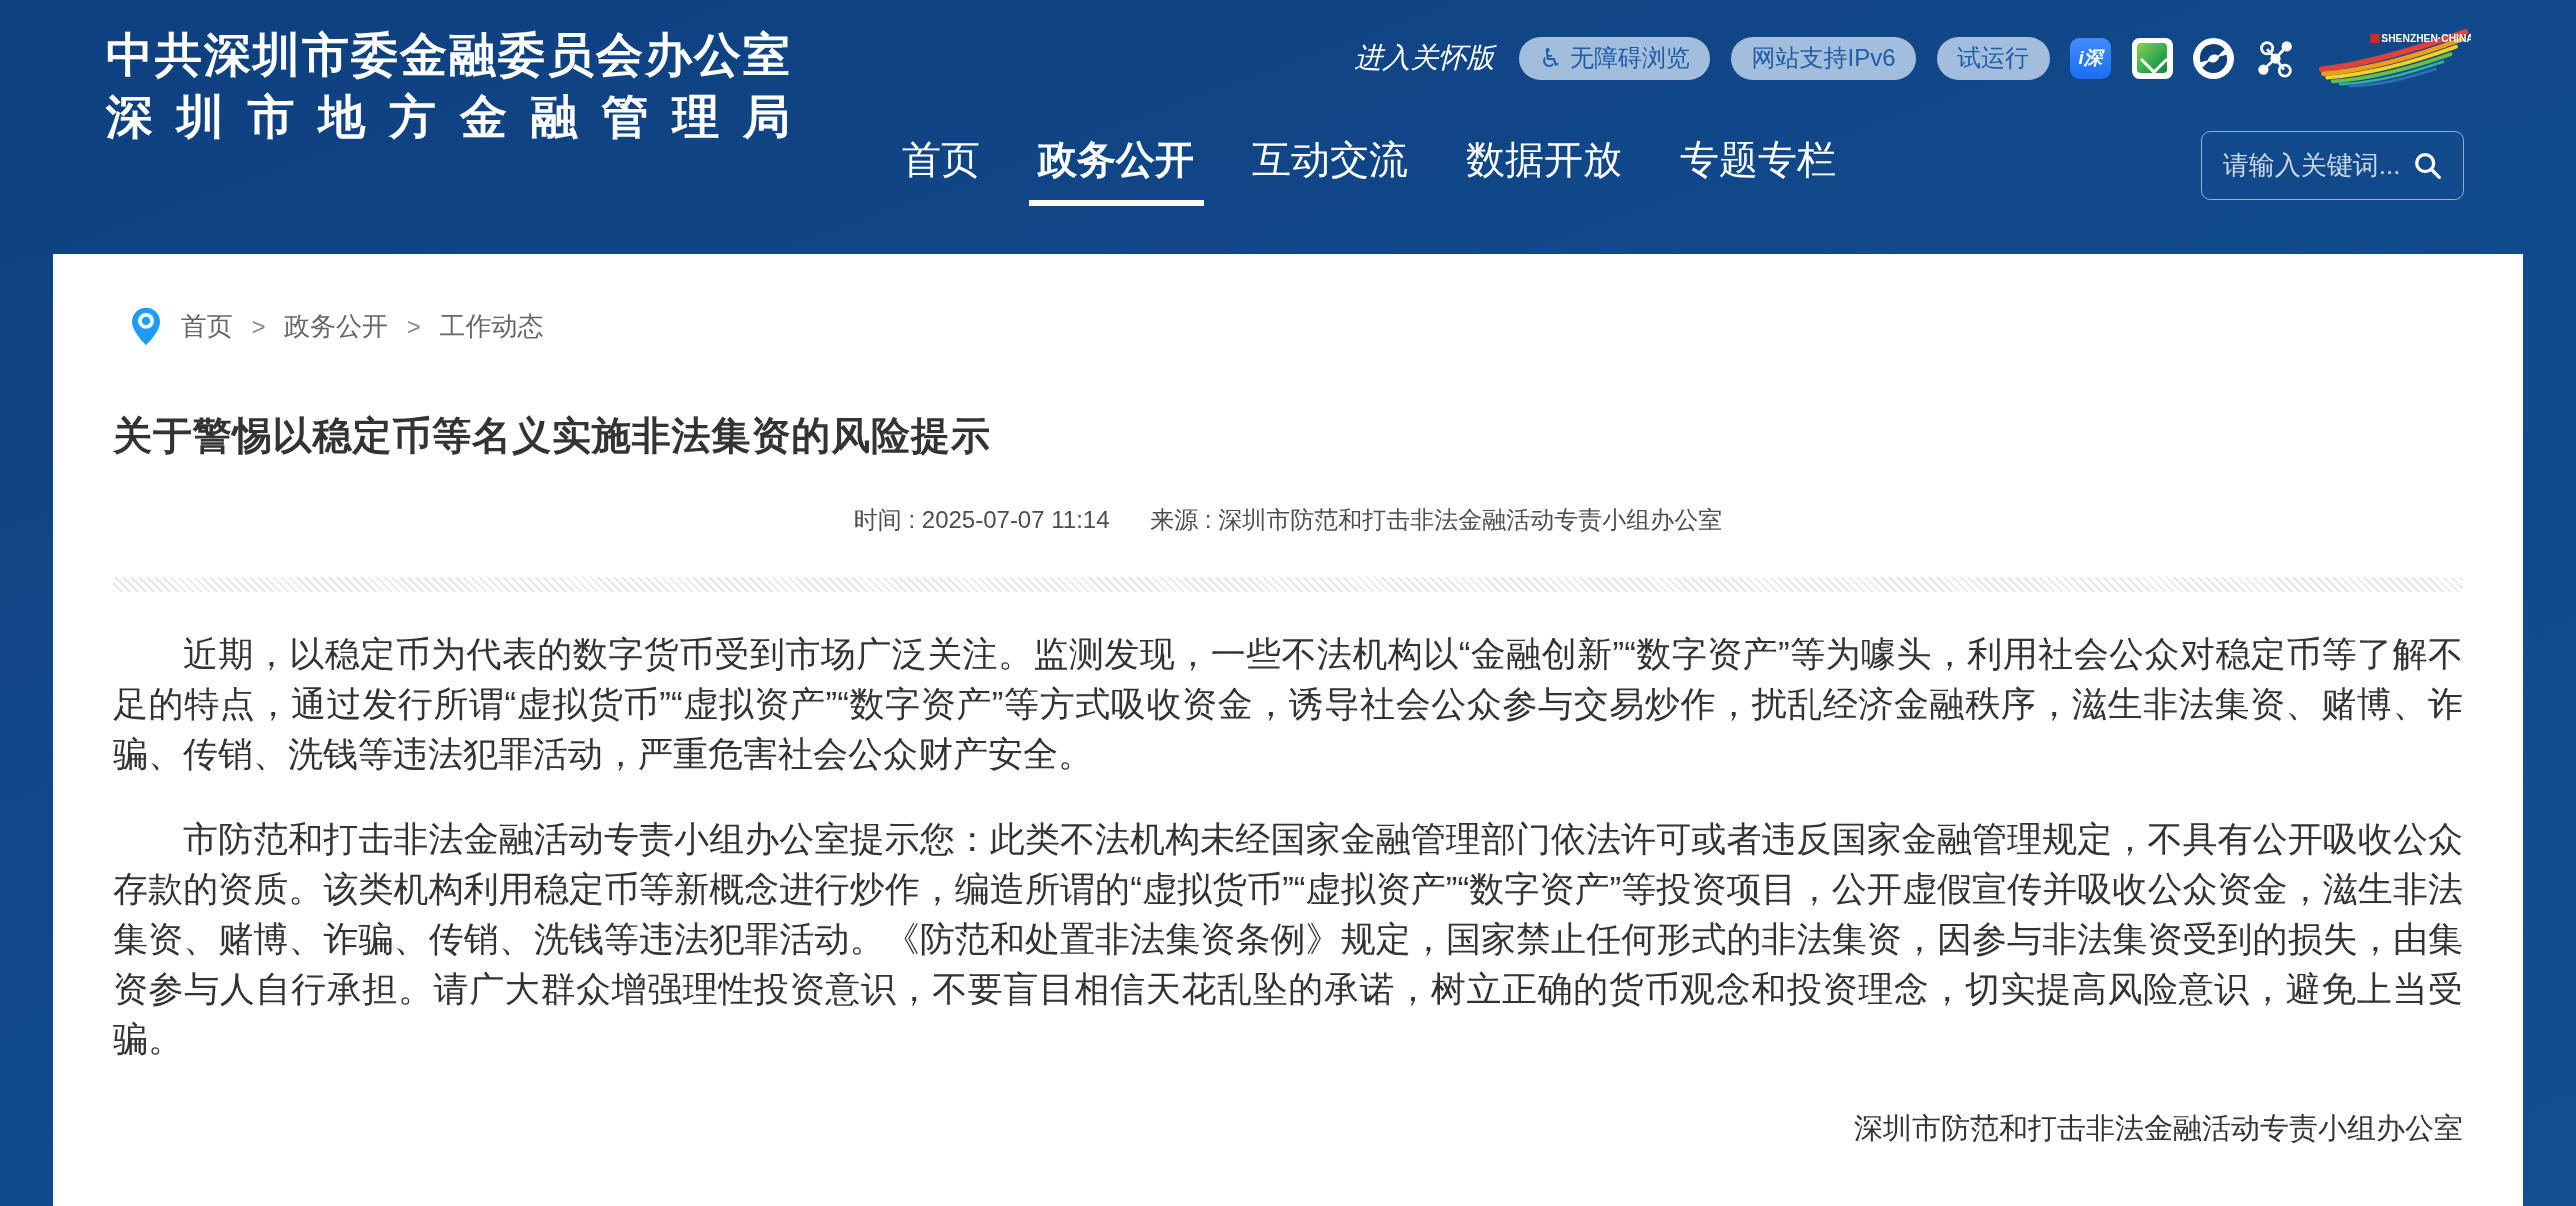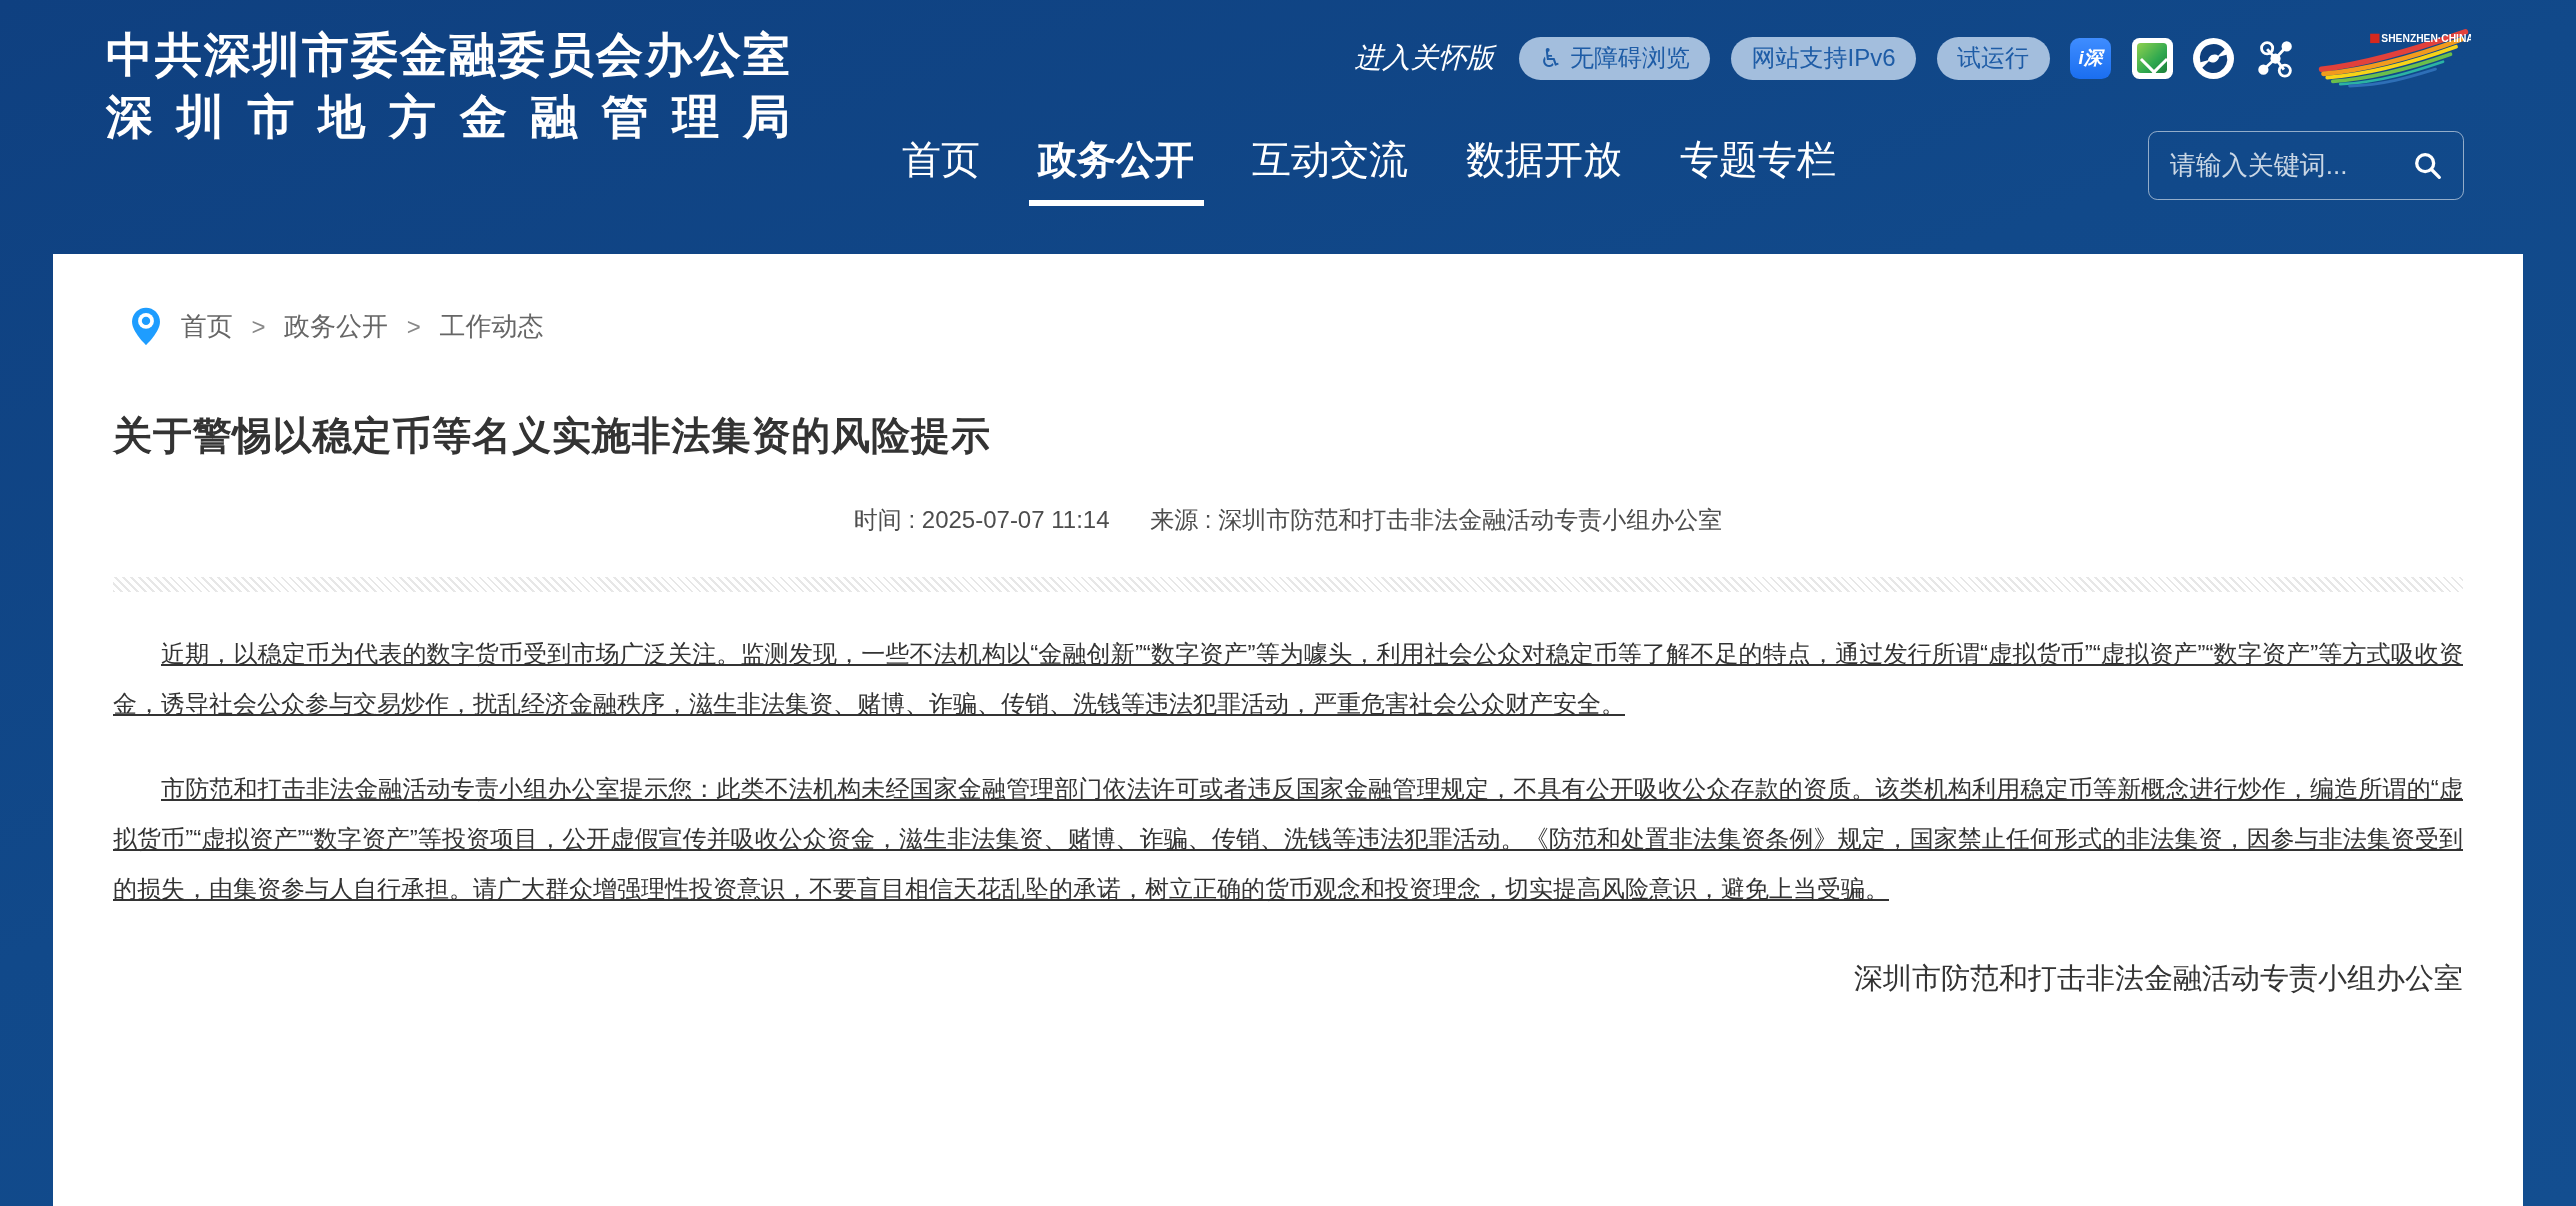--- a/index.html
+++ b/index.html
@@ -37,21 +37,21 @@
           border-left:3.7px solid #fff; border-bottom:3.7px solid #fff; transform: rotate(-45deg); }
   .wing-logo { height: 60px; width: 155px; cursor: pointer; }
 
   .nav { position: absolute; left: 885px; top: 120px; display: flex; align-items: flex-start; gap: 24px; }
   .nav-item { color: #fff; font-size: 39px; padding: 13px 17px 18.7px; cursor: pointer;
               white-space: nowrap; position: relative; }
   .nav-item.active { font-weight: bold; }
   .nav-item.active::after { content:""; position:absolute; left:7.5px; right:7.5px; bottom:0;
               height:5.6px; background:#fff; }
 
-  .search-box { position: absolute; top: 131px; right: 112px; width: 316px; height: 69px;
+  .search-box { position: absolute; top: 131px; right: 112px; width: 263px; height: 69px;
                 border: 1.9px solid rgba(255,255,255,0.55); border-radius: 9.3px;
                 display: flex; align-items: center; padding: 0 18.7px; gap: 9.3px; }
   .search-input { flex: 1; background: transparent; border: none; outline: none;
                 color: #e8f1fb; font-size: 26px; min-width: 0;
                 font-family: "Liberation Sans", "DejaVu Sans", sans-serif; }
   .search-input::placeholder { color: rgba(255,255,255,0.78); }
   .search-btn { background: none; border: none; padding: 0; cursor: pointer; display:flex; }
 
   
   .content { width: 2470px; margin: 0 auto; background: #fff;
@@ -65,22 +65,22 @@
   .article-title { text-align: left; font-size: 39px; font-weight: bold;
                    color: #333; margin-top: 62px; letter-spacing: 0.9px; }
 
   .article-meta { text-align: center; font-size: 24px; color: #4d4d4d; margin-top: 41px; }
   .meta-group { margin: 0 17px; }
   .meta-label::after { content: " : "; }
 
   .hatch-divider { margin-top: 41px; height: 15px;
     background: repeating-linear-gradient(45deg, #e7e7e7 0, #e7e7e7 1.9px, #ffffff 1.9px, #ffffff 5.6px); }
 
-  .article-body { margin-top: 37px; font-size: 24px; line-height: 50px;
-                  color: #333; text-align: justify; text-decoration: underline; }
+  .article-body { margin-top: 37px; font-size: 35px; line-height: 50px;
+                  color: #333; text-align: justify; }
   .article-body p { margin: 0 0 35px; text-indent: 2em; }
   .article-body p:last-child { margin-bottom: 0; }
 
   .signature { text-align: right; font-size: 29px; color: #333; margin-top: 45px; }
 </style>
 </head>
 <body>
 
 <div class="header">
 

